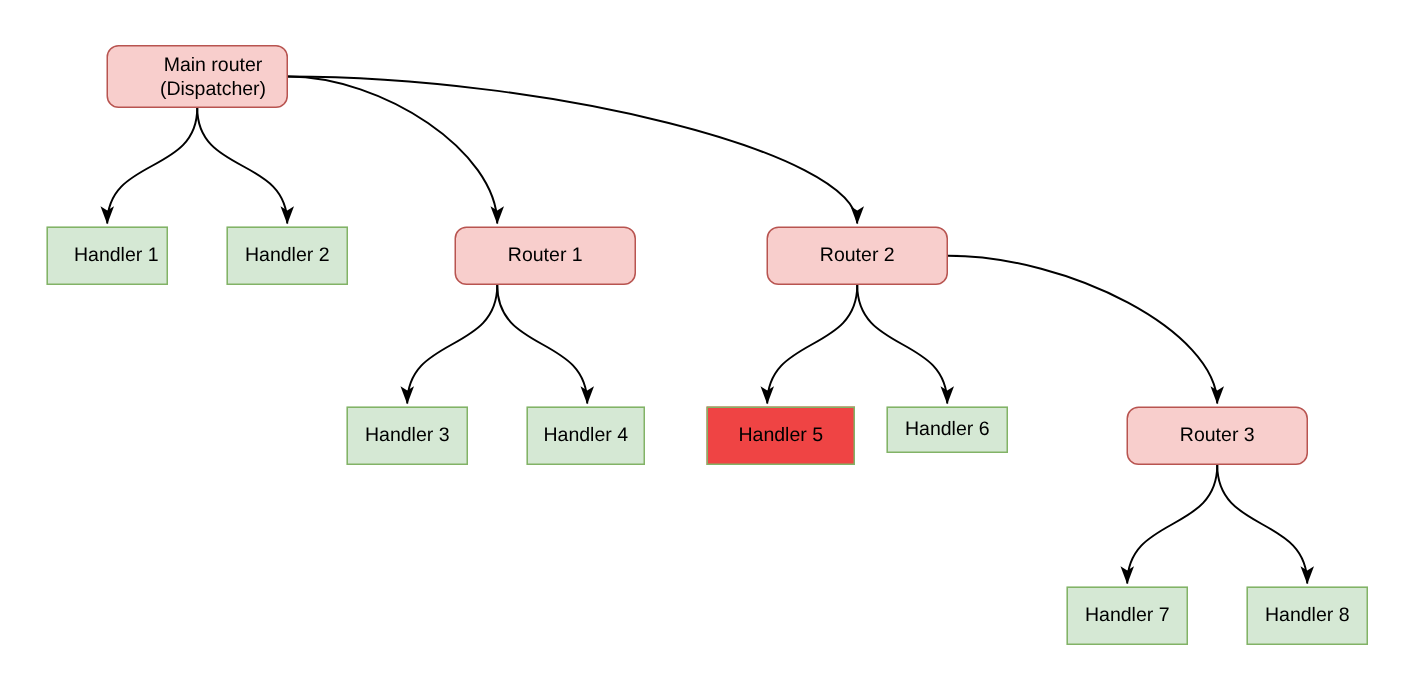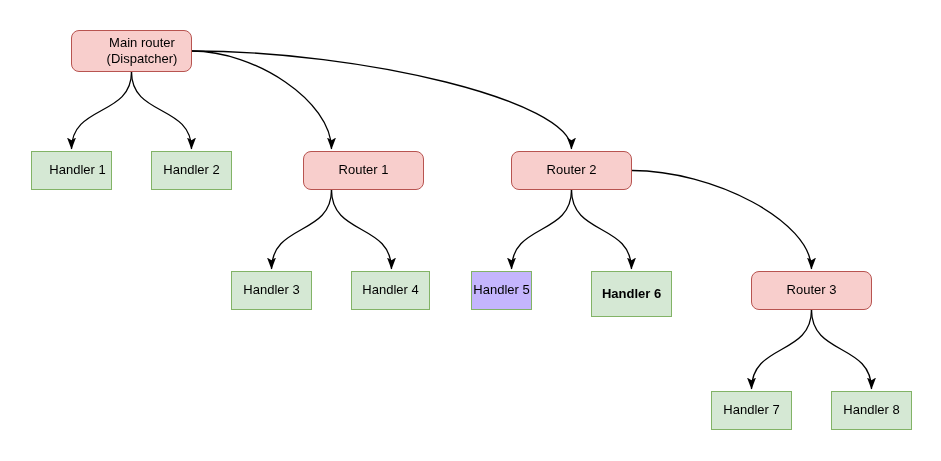--- a/index.html
+++ b/index.html
@@ -93,24 +93,24 @@
     </div>
     <div class="node router" style="left: 511px; top: 151px; width: 121px; height: 39px; background: rgb(248, 206, 204); border-color: rgb(184, 84, 80);">
       <span class="node-label">Router 2</span>
     </div>
     <div class="node handler" style="left: 231px; top: 271px; width: 81px; height: 39px; background: rgb(213, 232, 212); border-color: rgb(130, 179, 102);">
       <span class="node-label">Handler 3</span>
     </div>
     <div class="node handler" style="left: 351px; top: 271px; width: 79px; height: 39px; background: rgb(213, 232, 212); border-color: rgb(130, 179, 102);">
       <span class="node-label">Handler 4</span>
     </div>
-    <div class="node handler" style="left: 471px; top: 271px; width: 61px; height: 39px; background: #c4b5fd; border-color: rgb(130, 179, 102);">
+    <div class="node handler" style="left: 471px; top: 271px; width: 99px; height: 39px; background: #ef4444; border-color: rgb(130, 179, 102);">
       <span class="node-label">Handler 5</span>
     </div>
-    <div class="node handler" style="left: 591px; top: 271px; width: 81px; height: 46px; background: rgb(213, 232, 212); border-color: rgb(130, 179, 102); font-weight: bold;">
+    <div class="node handler" style="left: 591px; top: 271px; width: 81px; height: 31px; background: rgb(213, 232, 212); border-color: rgb(130, 179, 102);">
       <span class="node-label">Handler 6</span>
     </div>
     <div class="node router" style="left: 751px; top: 271px; width: 121px; height: 39px; background: rgb(248, 206, 204); border-color: rgb(184, 84, 80);">
       <span class="node-label">Router 3</span>
     </div>
     <div class="node handler" style="left: 711px; top: 391px; width: 81px; height: 39px; background: rgb(213, 232, 212); border-color: rgb(130, 179, 102);">
       <span class="node-label">Handler 7</span>
     </div>
     <div class="node handler" style="left: 831px; top: 391px; width: 81px; height: 39px; background: rgb(213, 232, 212); border-color: rgb(130, 179, 102); text-align: right;">
       <span class="node-label">Handler 8</span>

